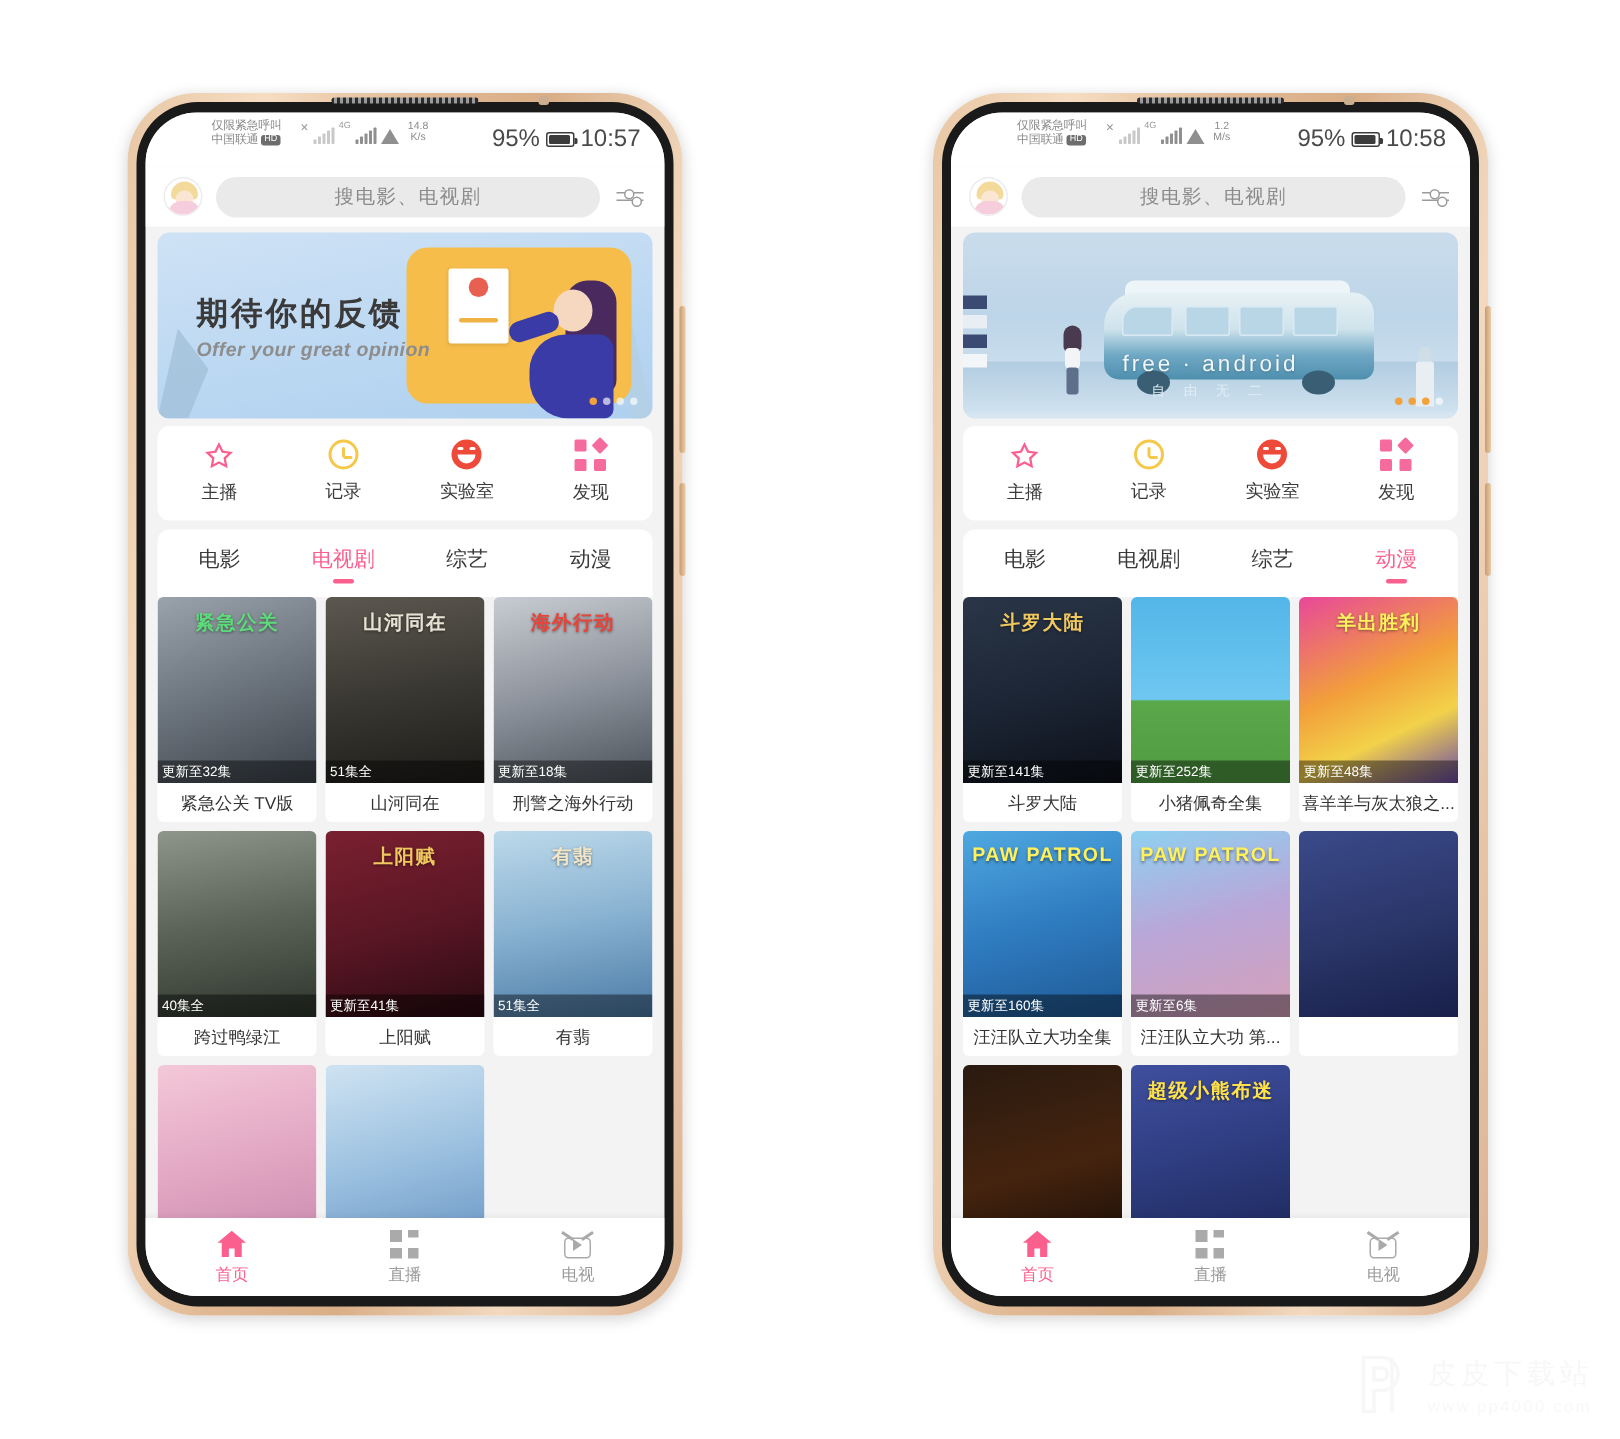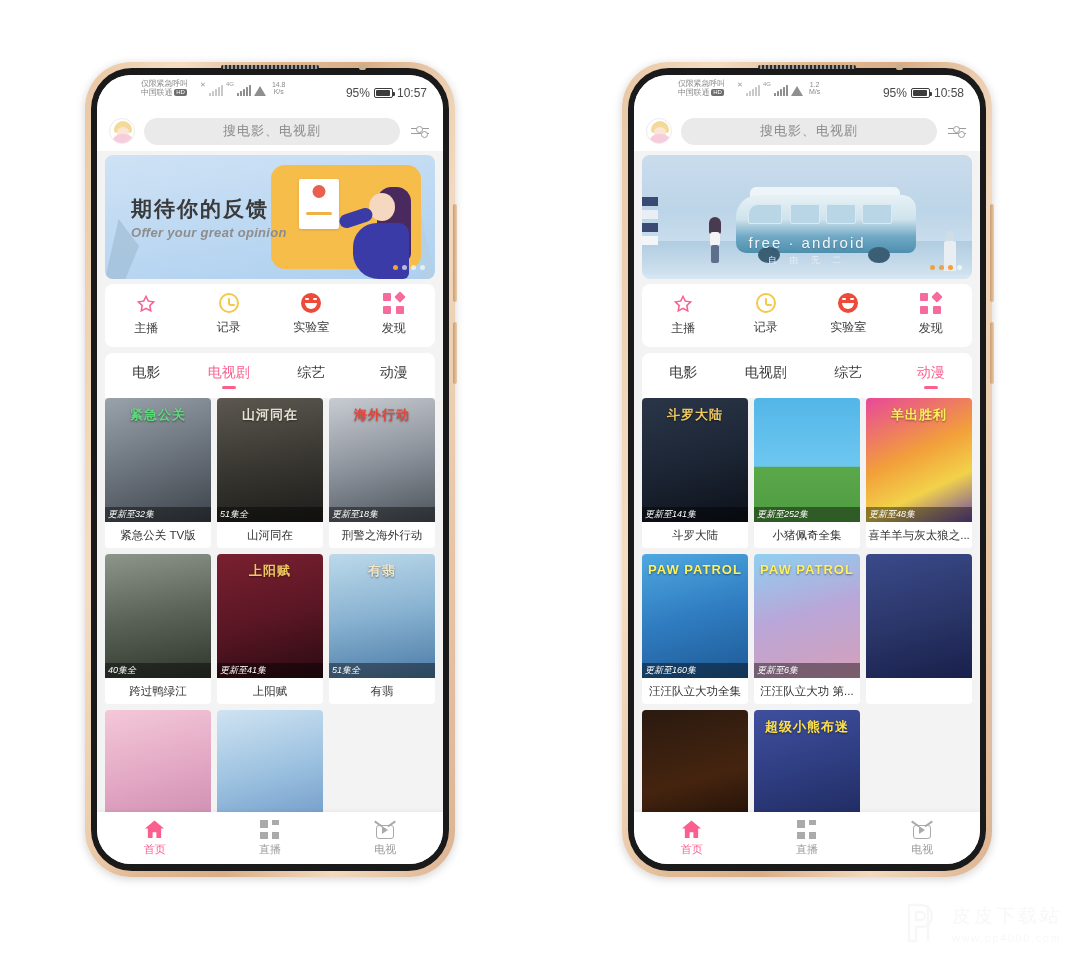--- a/index.html
+++ b/index.html
@@ -70,21 +70,21 @@
   .bars i { width: 2px; background: #c9c9c9; border-radius: .5px; display: block; }
   .bars.on i { background: #8f8f8f; }
   .bars i:nth-child(1){height:3px}.bars i:nth-child(2){height:5px}
   .bars i:nth-child(3){height:7px}.bars i:nth-child(4){height:9px}.bars i:nth-child(5){height:11px}
   .gsmall { font-size: 6px; color: #9a9a9a; align-self: flex-start; }
   .xmark { font-size: 7px; color: #9a9a9a; align-self: flex-start; }
   .wifi { width: 13px; height: 11px; position: relative; }
   .wifi::before{content:"";position:absolute;left:0;bottom:0;width:0;height:0;
     border-left:6.5px solid transparent;border-right:6.5px solid transparent;border-bottom:10px solid #8f8f8f;}
   .netspeed { font-size: 7px; line-height: 1.05; color: #8a8a8a; text-align: center; margin-left: 2px; }
-  .status-right { margin-left: auto; display: flex; align-items: center; gap: 4px; font-size: 12px; color: #4a4a4a; }
+  .status-right { margin-left: auto; display: flex; align-items: center; gap: 4px; font-size: 16px; color: #4a4a4a; }
   .batt { width: 19px; height: 10px; border: 1px solid #3c3c3c; border-radius: 2px; position: relative; padding: 1px; }
   .batt::after{content:"";position:absolute;right:-3px;top:3px;width:2px;height:4px;background:#3c3c3c;border-radius:0 1px 1px 0;}
   .batt i { display: block; height: 100%; width: 95%; background: #3c3c3c; border-radius: 1px; }
 
   
   .searchrow { height: 40px; background: #fff; display: flex; align-items: center; padding: 0 12px; gap: 9px; }
   .avatar {
     width: 26px; height: 26px; border-radius: 50%; flex: 0 0 26px;
     background: #fff; border: 1px solid #ececec; position: relative; overflow: hidden;
   }
@@ -208,21 +208,21 @@
   .tab.active::after { content:""; position:absolute; left:50%; transform:translateX(-50%);
                        bottom:0; width:14px; height:3px; border-radius:2px; background:#fb5f8e; }
 
   
   .grid { margin: 0 8px; display: grid; grid-template-columns: repeat(3,1fr); gap: 6px; }
   .card { background: #fff; border-radius: 4px; overflow: hidden; }
   .poster { position: relative; width: 100%; height: 124px; overflow: hidden; }
   .poster .ep {
     position: absolute; left: 0; right: 0; bottom: 0; height: 15px;
     background: rgba(0,0,0,.42); color: #fff; font-size: 9px;
-    display: flex; align-items: center; padding-left: 3px; font-style: italic;
+    display: flex; align-items: center; padding-left: 3px;
   }
   .card .name {
     height: 26px; display: flex; align-items: center; justify-content: center;
     font-size: 11.5px; color: #333; white-space: nowrap; overflow: hidden; padding: 0 2px;
   }
   .ptitle { position: absolute; width: 100%; text-align: center; font-weight: bold; }
 
   
   .botnav {
     position: absolute; left: 0; right: 0; bottom: 0; height: 52px;

